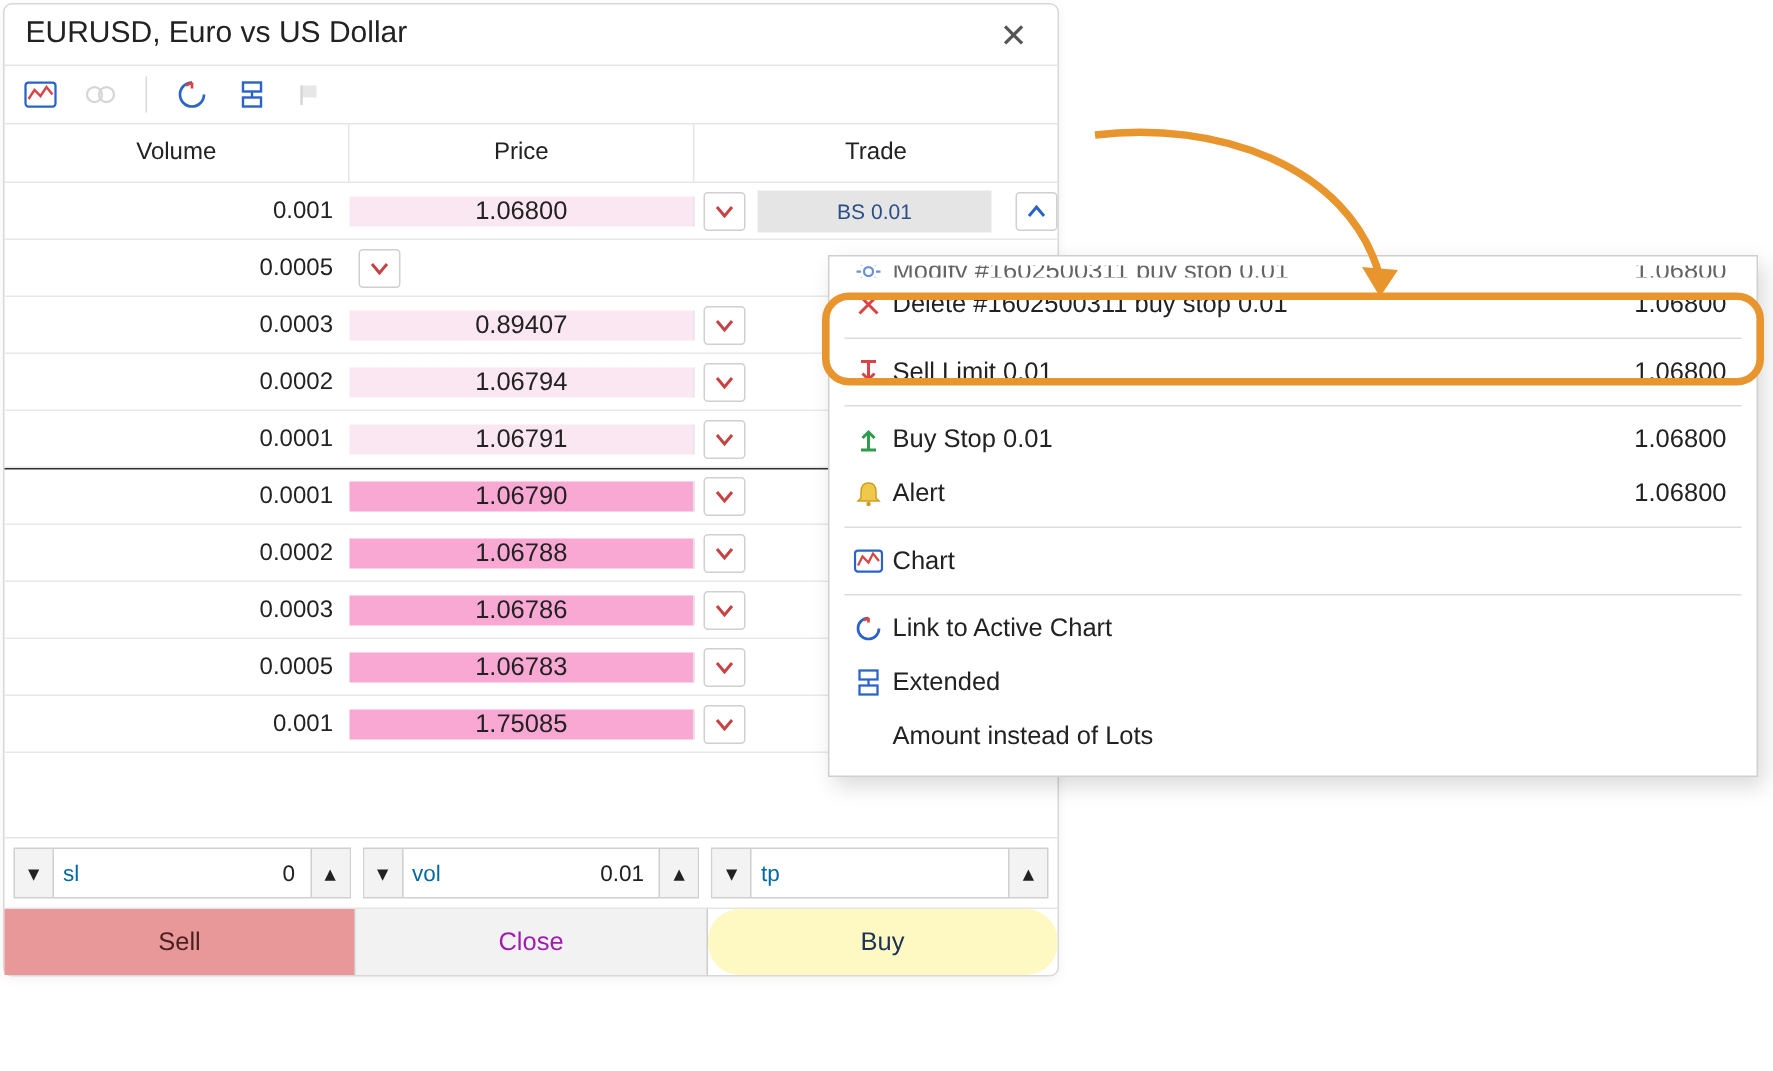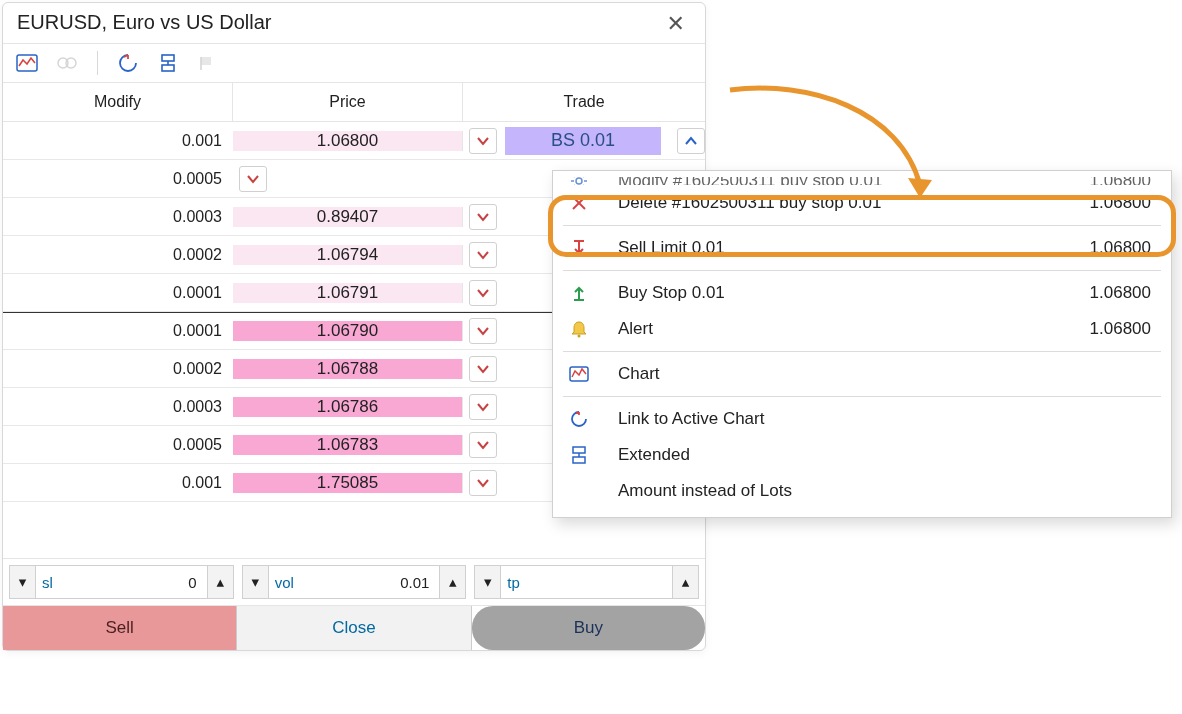--- a/index.html
+++ b/index.html
@@ -68,21 +68,21 @@
   .pcell.pink  { background:#fbe7f1; }
   .pcell.blue  { background:#f9a8d4; }
   .tcell { flex:1; display:flex; align-items:center; gap:8px; padding-left:6px; }
   .chev-btn {
     width:28px; height:26px; border:1px solid #d0d0d0; border-radius:3px;
     display:flex; align-items:center; justify-content:center; background:#fff;
   }
   .chev-btn svg { stroke:#c74242; }
   .trade-badge {
     flex:1; height:28px; display:flex; align-items:center; justify-content:center;
-    background:#c4b5fd; font-size:18px; color:#2a4e86;
+    background:#e5e5e5; font-size:14px; color:#2a4e86;
     margin-right:8px;
   }
   .trade-up {
     width:28px; height:26px; border:1px solid #d0d0d0; border-radius:3px;
     display:flex; align-items:center; justify-content:center;
   }
 
   .blank-gap { height:56px;  }
 
   .bottom-inputs {
@@ -97,38 +97,38 @@
     width:26px; height:32px; display:flex; align-items:center; justify-content:center;
     border-right:1px solid #d0d0d0; background:#f3f3f3;
   }
   .spin .arr.right { border-left:1px solid #d0d0d0; border-right:none; }
   .spin .lab { padding:0 6px; color:#0369a1; width:34px; }
   .spin .num { flex:1; text-align:right; padding-right:10px; }
 
   .action-row { display:flex; border-top:1px solid #e5e5e5; }
   .act-btn { flex:1; height:44px; display:flex; align-items:center; justify-content:center; font-size:17px; }
   .act-sell  { background:#e89898; color:#4a1f1f; border-right:1px solid #ccc;}
-  .act-close { background:#f2f2f2; color:#0369a1; border-right:1px solid #ccc;}
-  .act-buy   { background:#a3a3a3; color:#1b3157;border-radius:21px; }
+  .act-close { background:#f2f2f2; color:#a21caf; border-right:1px solid #ccc;}
+  .act-buy   { background:#fef9c3; color:#1b3157;border-radius:21px; }
 
   
   .ctx {
     position:absolute;
     left:552px; top:170px;
     width:620px;
     background:#fff;
     border:1px solid #d0d0d0;
     box-shadow: 4px 6px 14px rgba(0,0,0,.15);
     padding:6px 0 8px 0;
   }
   .ctx-row {
     display:flex; align-items:center;
     padding:8px 20px 8px 14px;
     font-size:17px;
-    gap:27px;
+    gap:4px;
     white-space:nowrap;
   }
   .ctx-row .ic { width:24px; display:flex; justify-content:center; }
   .ctx-row .rprice { margin-left:auto; font-size:17px; }
   .ctx-sep { height:1px; background:#dcdcdc; margin:4px 10px; }
   .ctx-row.modify { opacity:.7; position:relative; overflow:hidden; height:8px; padding-top:0; padding-bottom:0;}
 
   .highlight-box {
     position:absolute;
     left:548px; top:195px;
@@ -184,21 +184,21 @@
     </div>
     <div class="tb-btn disabled">
       <svg width="20" height="18" viewBox="0 0 20 18">
           <rect x="3" y="3" width="10" height="8" fill="#bbb"></rect>
           <line x1="3" y1="3" x2="3" y2="16" stroke="#888" stroke-width="1.6"></line>
         </svg>
     </div>
   </div>
 
   <div class="headers">
-    <div class="hcell col-vol">Modify</div>
+    <div class="hcell col-vol">Volume</div>
     <div class="hcell col-price">Price</div>
     <div class="hcell col-trade">Trade</div>
   </div>
 
   <div id="dom-rows">
       <div class="dom-row">
         <div class="vcell">
           <div class="bar pink" style="width: 100%;"></div>
           <div class="val">0.001</div>
         </div>

